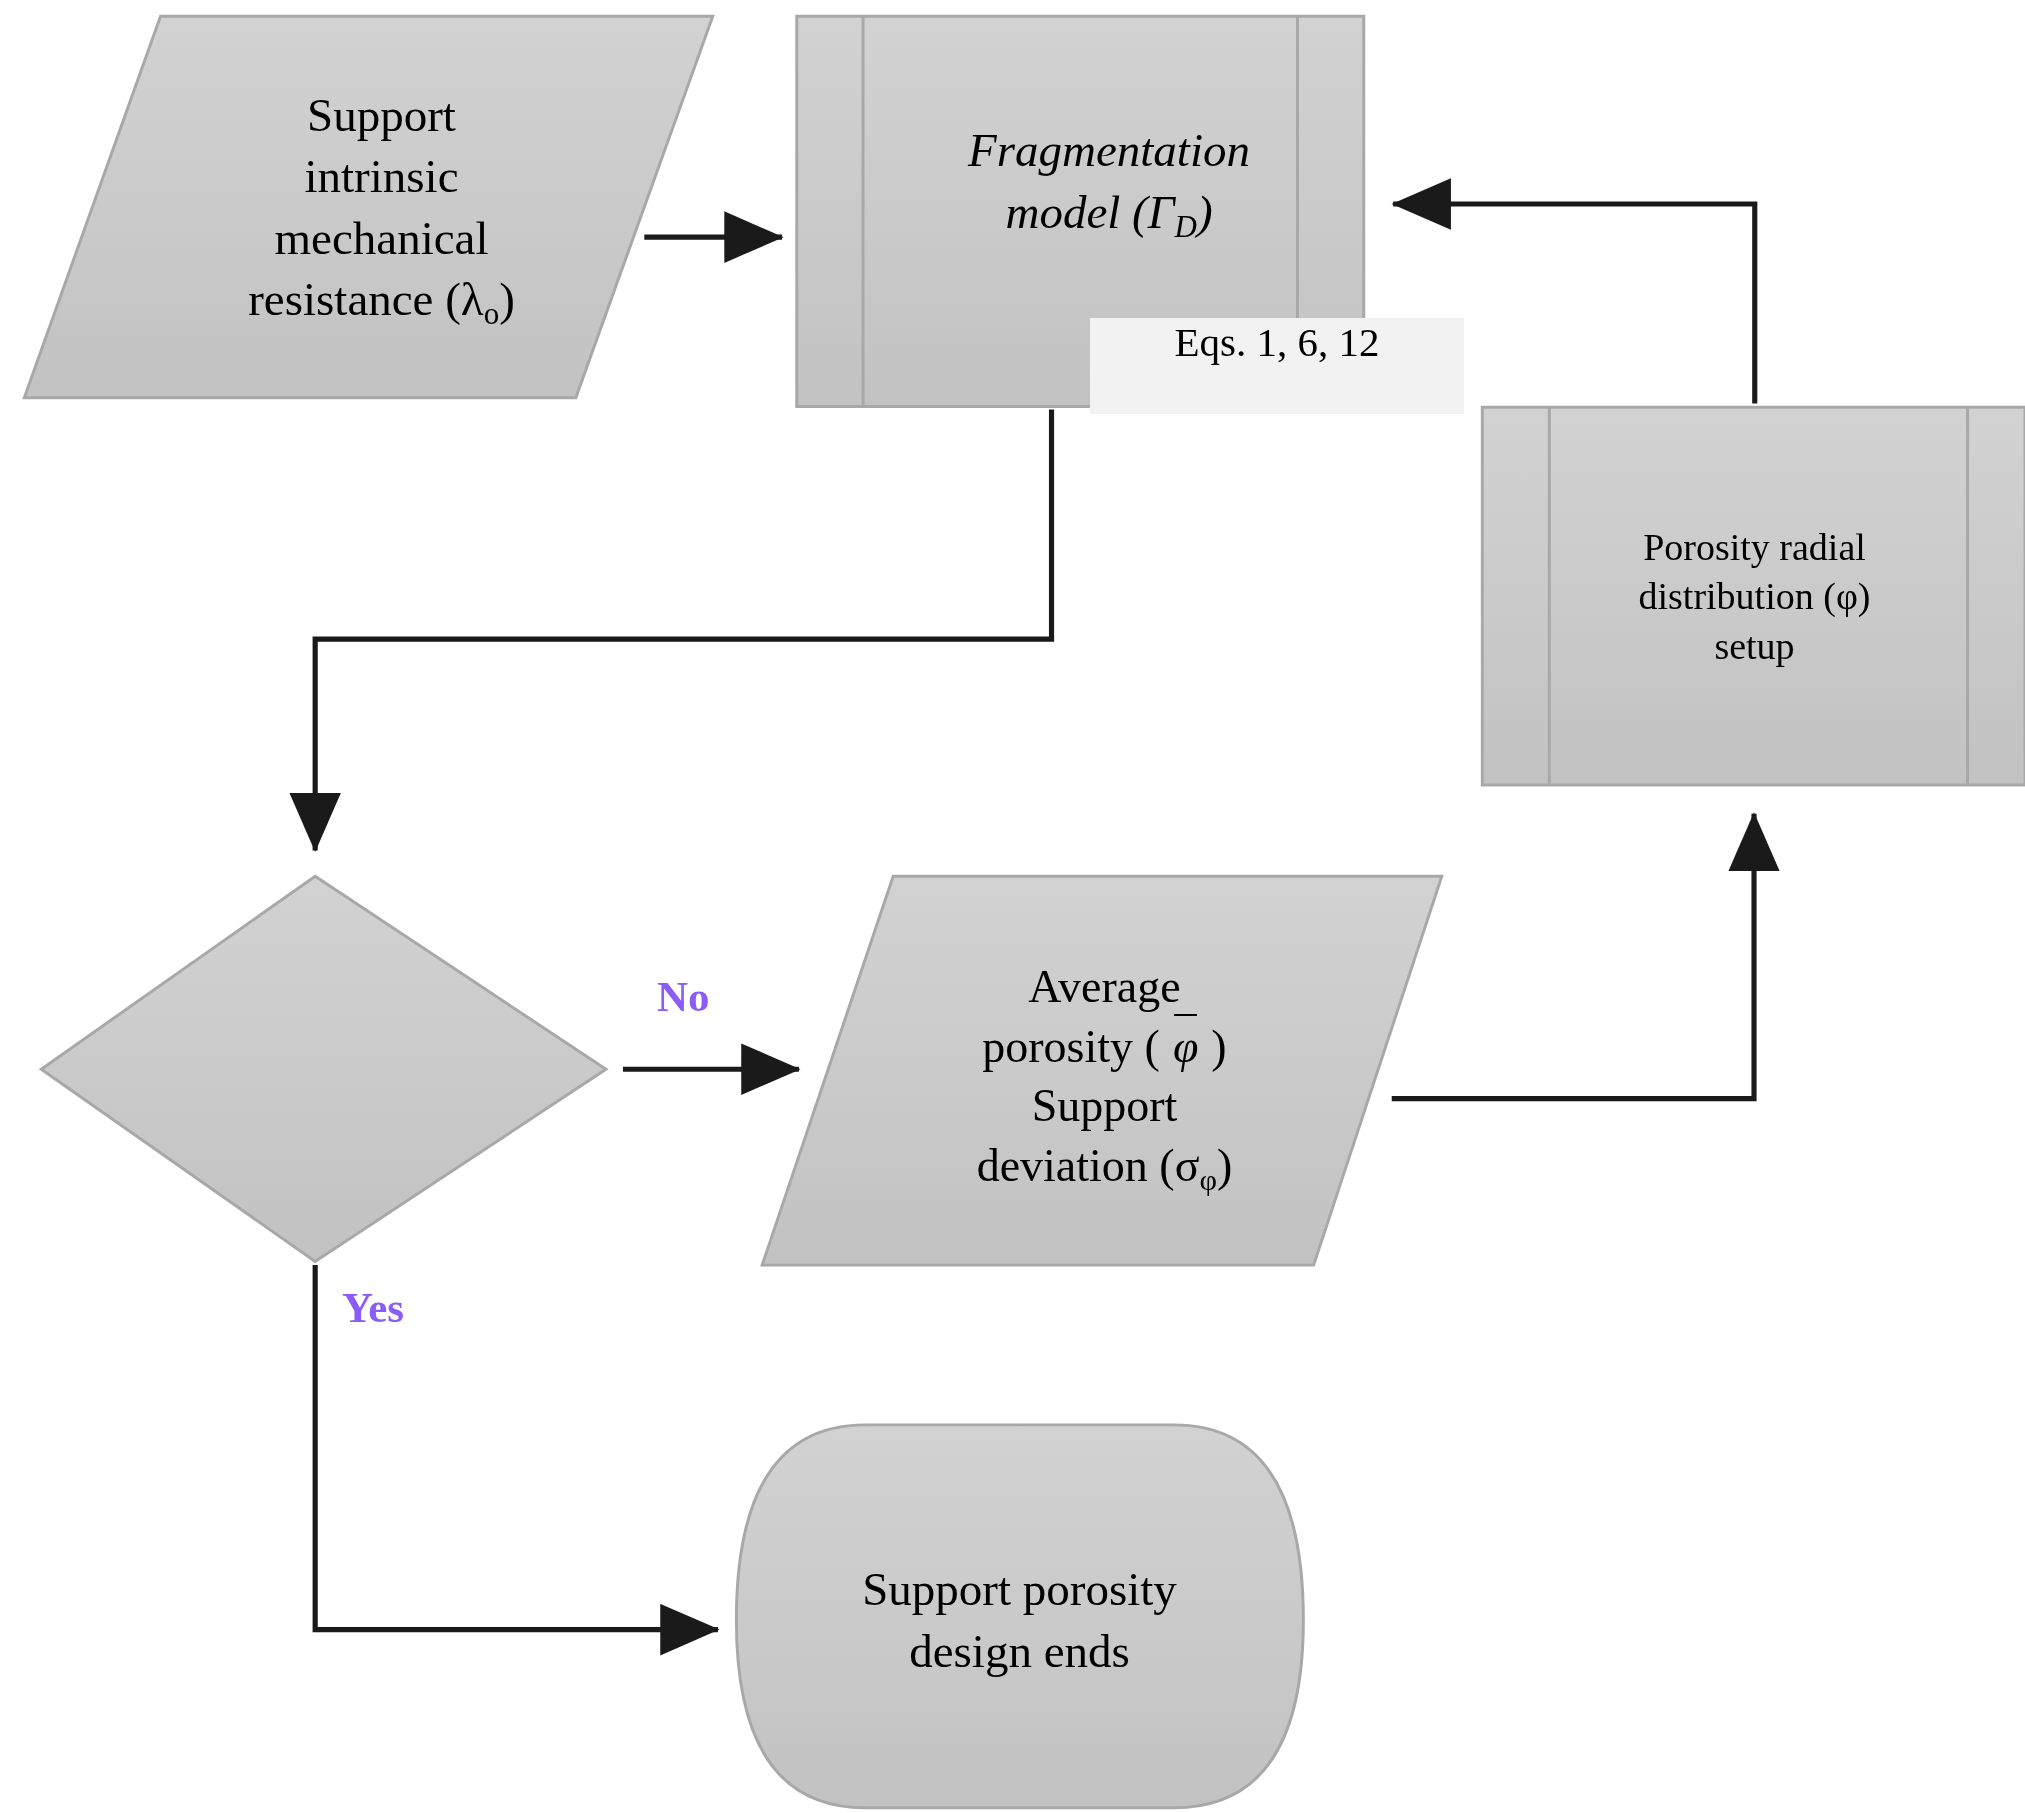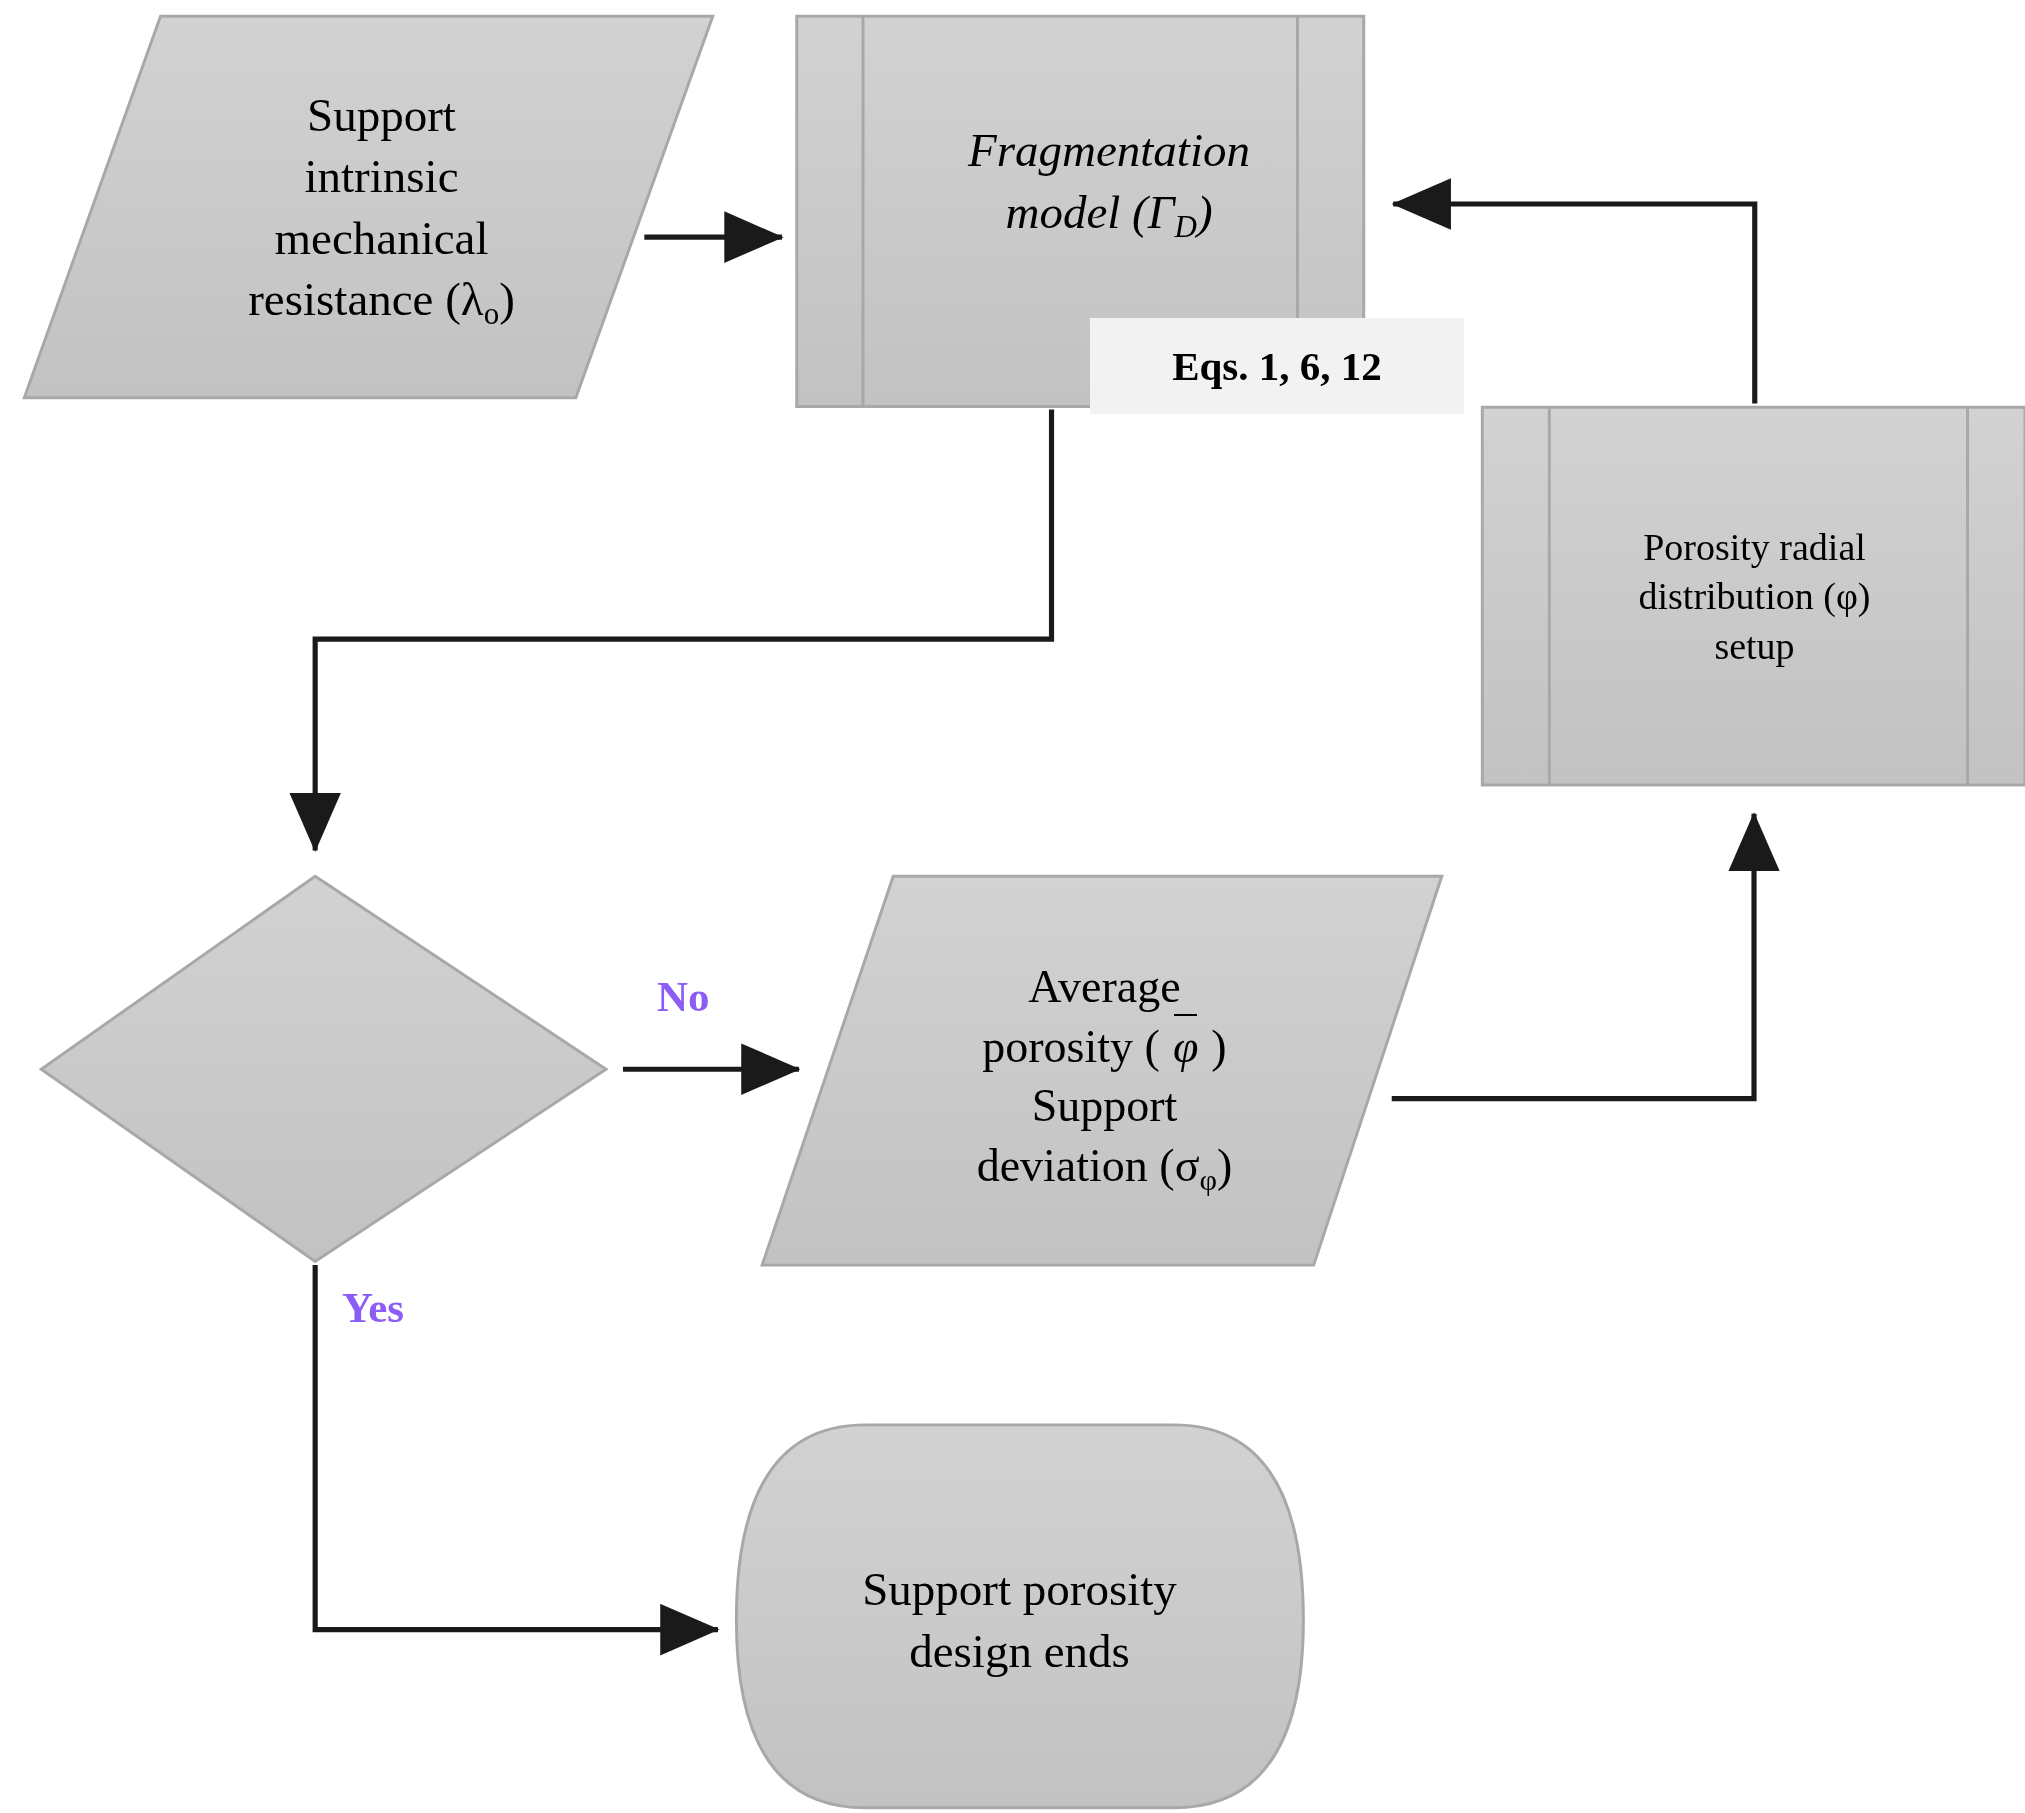--- a/index.html
+++ b/index.html
@@ -38,24 +38,24 @@
   .edge-label {
     position: absolute;
     color: #8b5cf6;
     font-weight: bold;
     font-size: 43px;
   }
   .eqs-box {
     position: absolute;
     background: #f2f2f2;
     display: flex;
-    align-items: center;
+    align-items: flex-start;
     justify-content: center;
     color: #000000;
-    font-weight: bold;
+    font-weight: normal;
     font-size: 41px;
   }
   .sub { font-size: 0.66em; vertical-align: -0.28em; }
   .ovl {
     display: inline-block;
     position: relative;
     font-style: italic;
     padding: 0 1.5px;
   }
   .ovl::before {

